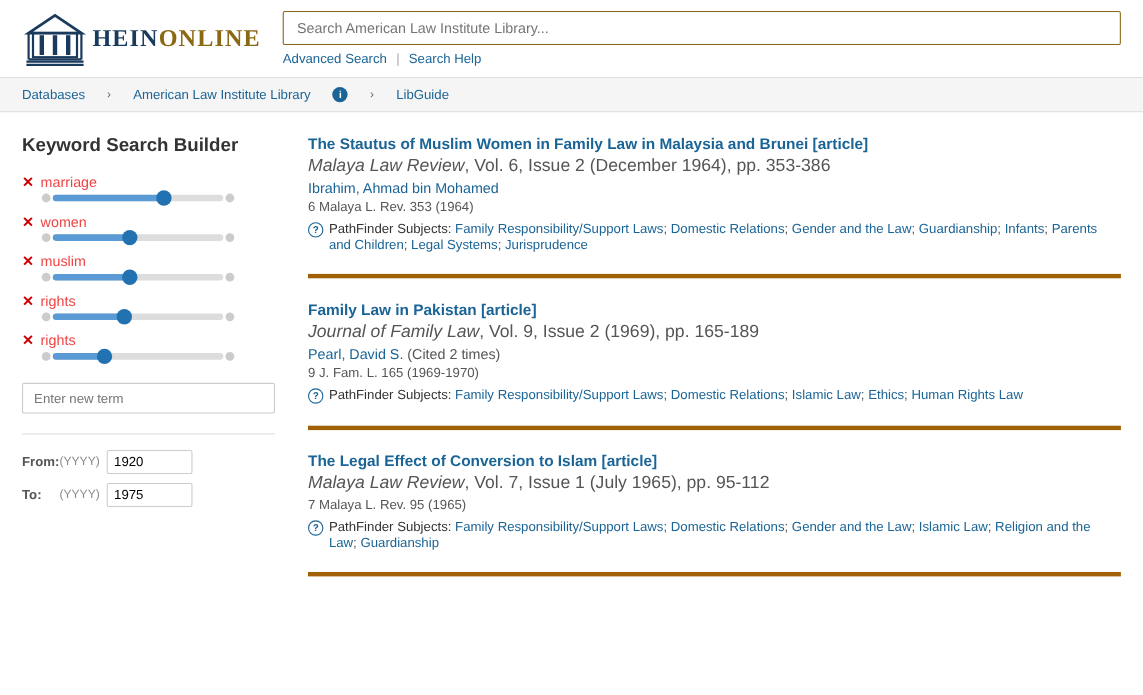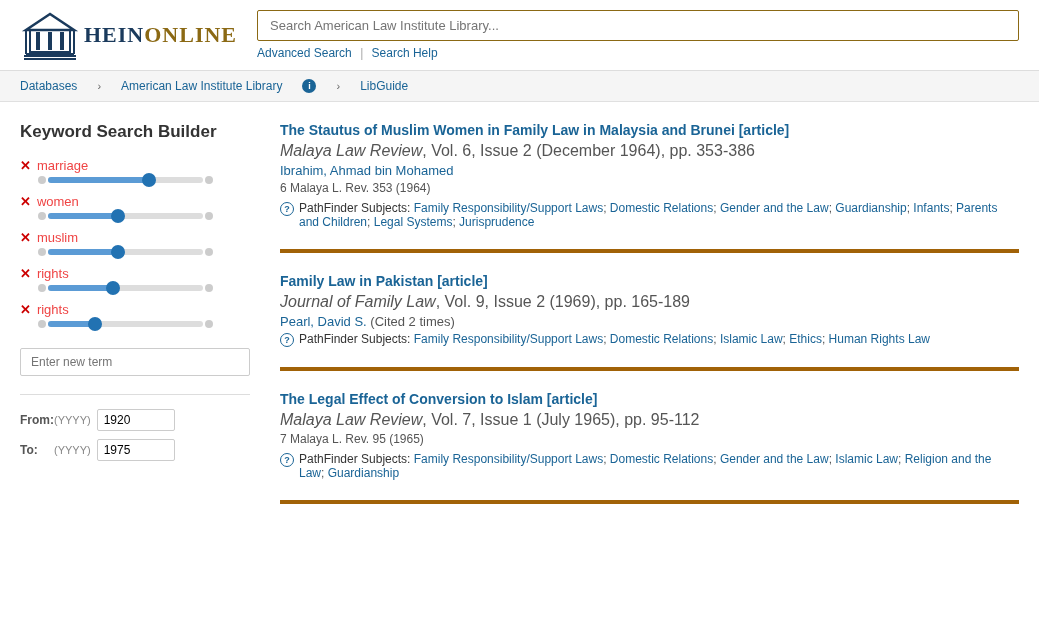--- a/index.html
+++ b/index.html
@@ -441,20 +441,21 @@
     </div>
 
     <div class="result-item">
       <a class="result-title">Family Law in Pakistan [article]</a>
       <div class="result-journal">
         <em>Journal of Family Law</em><span>, Vol. 9, Issue 2 (1969), pp. 165-189</span>
       </div>
       <div class="result-author">
         <span>Pearl, David S.</span><span style="color:#555;"> (Cited 2 times)</span>
       </div>
+      <div class="result-citation">9 J. Fam. L. 165 (1969-1970)</div>
       <div class="result-pathfinder">
         <span class="pf-icon">?</span>
         <div>
           <span class="pf-label">PathFinder Subjects: </span>
           <span class="pf-subjects">
             <a href="#">Family Responsibility/Support Laws</a>; <a href="#">Domestic Relations</a>; <a href="#">Islamic Law</a>; <a href="#">Ethics</a>; <a href="#">Human Rights Law</a>
           </span>
         </div>
       </div>
     </div>

